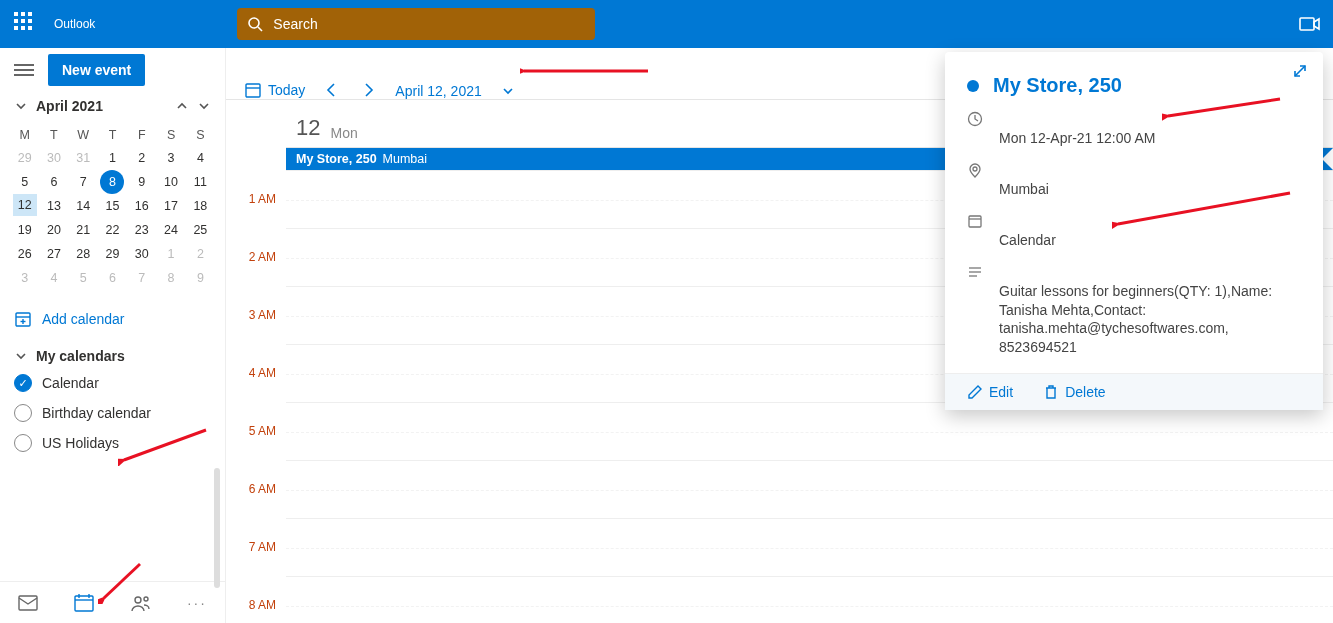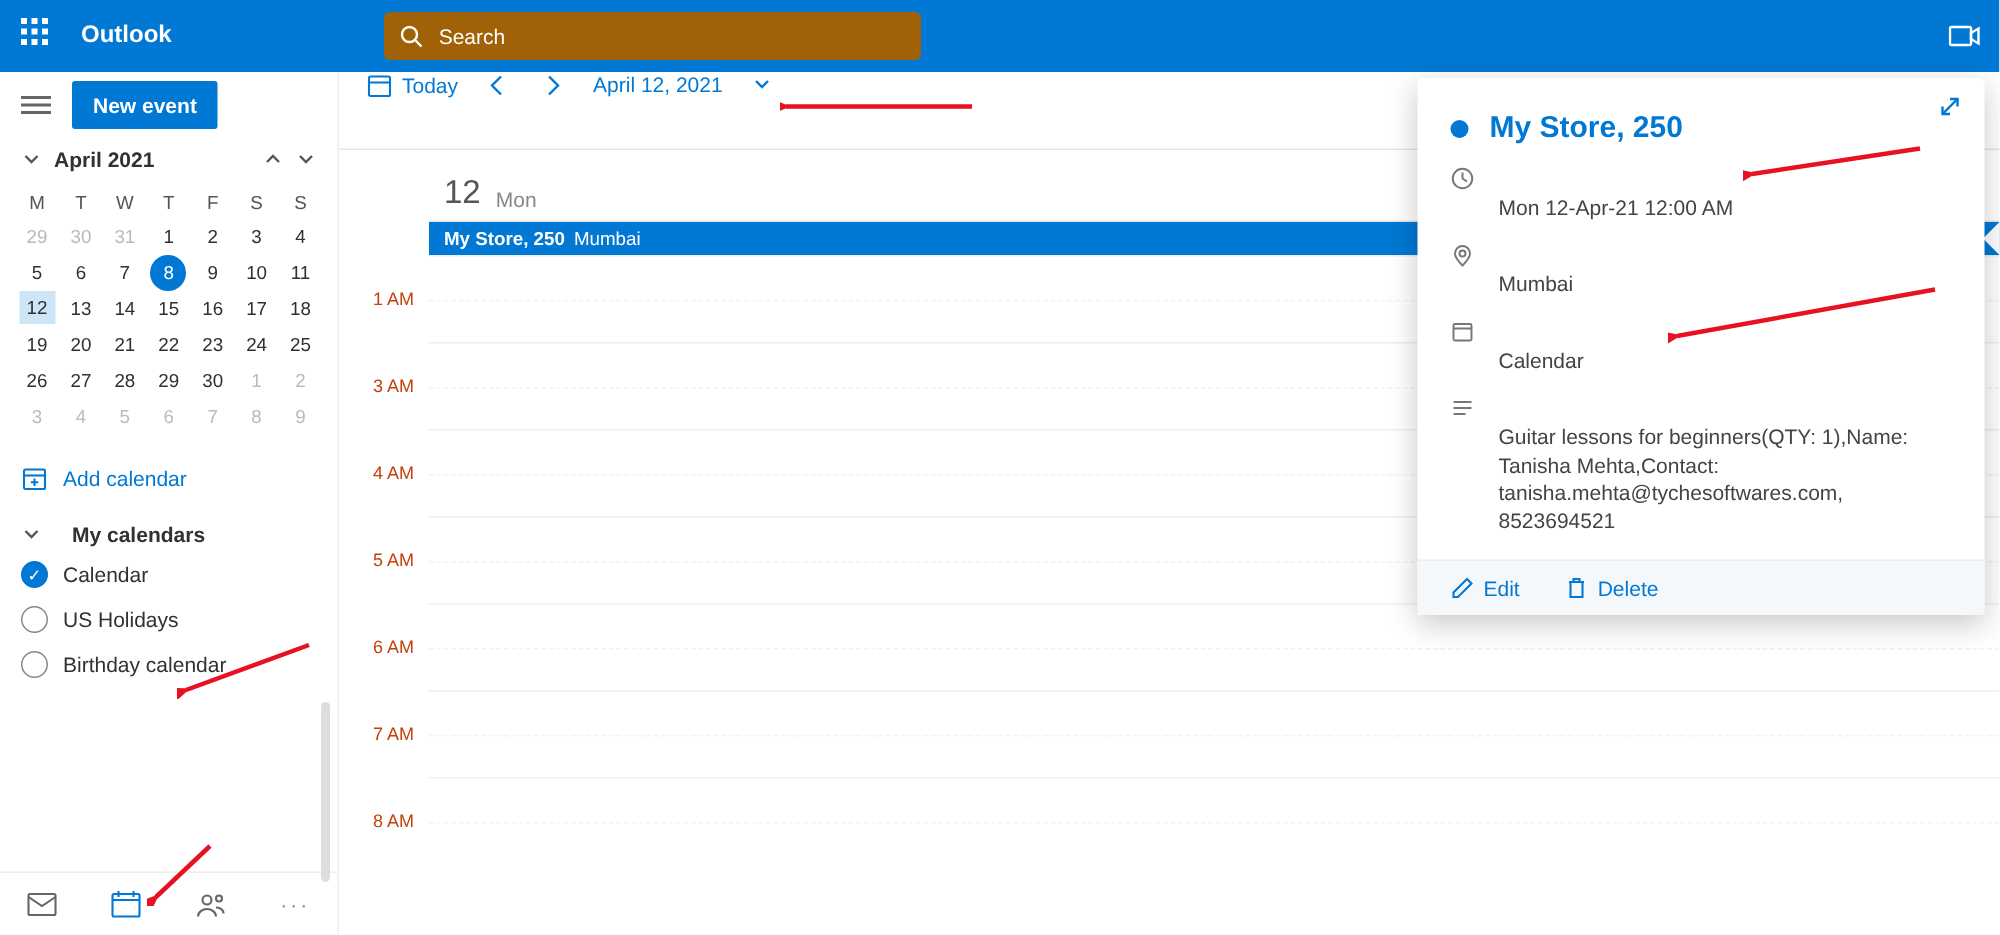--- a/index.html
+++ b/index.html
@@ -3,29 +3,29 @@
 <meta charset="utf-8">
 <style>
   * { box-sizing: border-box; }
   html,body { margin:0; padding:0; font-family: "Segoe UI", -apple-system, Arial, sans-serif; font-size:14px; color:#323130; background:#fff; height:100%; }
   body { width:1333px; height:623px; overflow:hidden; position:relative; }
 
   
   .suite-bar { height:48px; background:#0078D4; display:flex; align-items:center; padding:0 12px 0 8px; gap:16px; color:#fff; }
   .waffle { width:24px; height:24px; display:grid; grid-template-columns:repeat(3,4px); grid-template-rows:repeat(3,4px); gap:3px; margin-left:6px;}
   .waffle span{ background:#fff; }
-  .app-title{font-weight:700; font-size:16px;}
+  .app-title{font-weight:400; font-size:12px;}
   .search-wrap{flex:0 0 358px; margin-left:126px; height:32px; background:#a16207; border-radius:4px; display:flex; align-items:center; padding:0 10px; gap:8px;}
   .search-wrap input{ flex:1; background:transparent; border:0; outline:0; color:#fff; font-size:14px;}
   .search-wrap input::placeholder{color:#fff;}
   .suite-right{margin-left:auto; display:flex; align-items:center; gap:20px;}
   .icon{display:inline-flex; align-items:center; justify-content:center;}
 
   
-  .cmd-bar{height:52px; border-bottom:1px solid #e5e5e5; display:flex; align-items:flex-start; padding:0 18px; gap:18px; color:#0078D4;}
+  .cmd-bar{height:52px; border-bottom:1px solid #e5e5e5; display:flex; align-items:flex-end; padding:0 18px; gap:18px; color:#0078D4;}
   .burger{width:20px; display:flex; flex-direction:column; gap:3px; margin-right:4px;}
   .burger span{height:2px; background:#666;}
   .new-btn{background:#0078D4; color:#fff; border:0; border-radius:2px; height:32px; padding:0 14px; font-size:14px; font-weight:600;}
   .cmd-item{display:flex; align-items:center; gap:6px; cursor:pointer; color:#0078D4;}
   .date-range{display:flex; align-items:center; gap:20px;}
   svg{display:block;}
 
   
   .body-area{position:absolute; top:48px; left:0; right:0; bottom:0; display:flex;}
   .left-rail{width:226px; border-right:1px solid #eee; display:flex; flex-direction:column;}
@@ -33,21 +33,21 @@
   .mini-cal{padding:6px 10px 10px 10px;}
   .mini-head{display:flex; align-items:center; gap:8px; margin-bottom:10px; padding:0 4px;}
   .mini-head .month{font-weight:600; flex:1;}
   .mini-grid{display:grid; grid-template-columns:repeat(7,1fr); text-align:center; font-size:12.5px;}
   .mini-grid .dow{color:#555; padding:4px 0;}
   .mini-grid .day{ padding:5px 0; cursor:pointer; border-radius:50%;}
   .mini-grid .dim{color:#bbb;}
   .mini-grid .today{background:#0078D4; color:#fff; border-radius:50%; width:24px; height:24px; line-height:24px; display:inline-block; padding:0;}
   .mini-grid .selected{background:#cde6f7; border-radius:0; width:24px; height:22px; line-height:22px; display:inline-block; padding:0;}
   .add-cal{display:flex; align-items:center; gap:10px; padding:10px 14px; color:#0078D4; cursor:pointer;}
-  .section{padding:10px 14px 4px 14px; display:flex; align-items:center; gap:20px; font-weight:600;}
+  .section{padding:10px 14px 4px 14px; display:flex; align-items:center; gap:8px; font-weight:600;}
   .cal-item{display:flex; align-items:center; gap:10px; padding:6px 14px; cursor:pointer;}
   .radio{width:18px; height:18px; border:1px solid #888; border-radius:50%; display:inline-flex; align-items:center; justify-content:center;}
   .radio.checked{background:#0078D4; border-color:#0078D4;}
   .radio.checked::after{content:"✓"; color:#fff; font-size:11px;}
   .rail-bottom{margin-top:auto; height:42px; border-top:1px solid #eee; display:flex; align-items:center; justify-content:space-around; color:#555;}
   .rail-bottom .active{color:#0078D4;}
   .scrollhint{position:absolute; left:214px; top:420px; width:6px; height:120px; background:#ddd; border-radius:3px;}
 
   
   .main{flex:1; position:relative; background:#fff; overflow:hidden;}
@@ -216,25 +216,25 @@
       </span>
       <span>My calendars</span>
     </div>
 
     <div class="cal-item">
       <span class="radio checked"></span>
       <span>Calendar</span>
     </div>
     <div class="cal-item">
       <span class="radio"></span>
-      <span>US Holidays</span>
+      <span>Birthday calendar</span>
     </div>
     <div class="cal-item">
       <span class="radio"></span>
-      <span>Birthday calendar</span>
+      <span>US Holidays</span>
     </div>
 
     <div class="rail-bottom">
       <span class="icon">
         <svg width="20" height="16" viewBox="0 0 20 16" fill="none" stroke="#666" stroke-width="1.4">
             <rect x="1" y="1" width="18" height="14" rx="1"></rect>
             <path d="M1 3l9 6 9-6"></path>
           </svg>
       </span>
       <span class="icon active">
@@ -295,20 +295,24 @@
 
     <div class="all-day-evt">
       <span class="title">My Store, 250</span>
       <span>Mumbai</span>
       <span class="notch"></span>
     </div>
 
     <div class="time-grid" id="time-grid">
         <div class="hour-row">
           <div class="hour-label">1 AM</div>
+          <div class="hour-cell"></div>
+        </div>
+        <div class="hour-row">
+          <div class="hour-label">2 AM</div>
           <div class="hour-cell"></div>
         </div>
         <div class="hour-row">
           <div class="hour-label">3 AM</div>
           <div class="hour-cell"></div>
         </div>
         <div class="hour-row">
           <div class="hour-label">4 AM</div>
           <div class="hour-cell"></div>
         </div>

